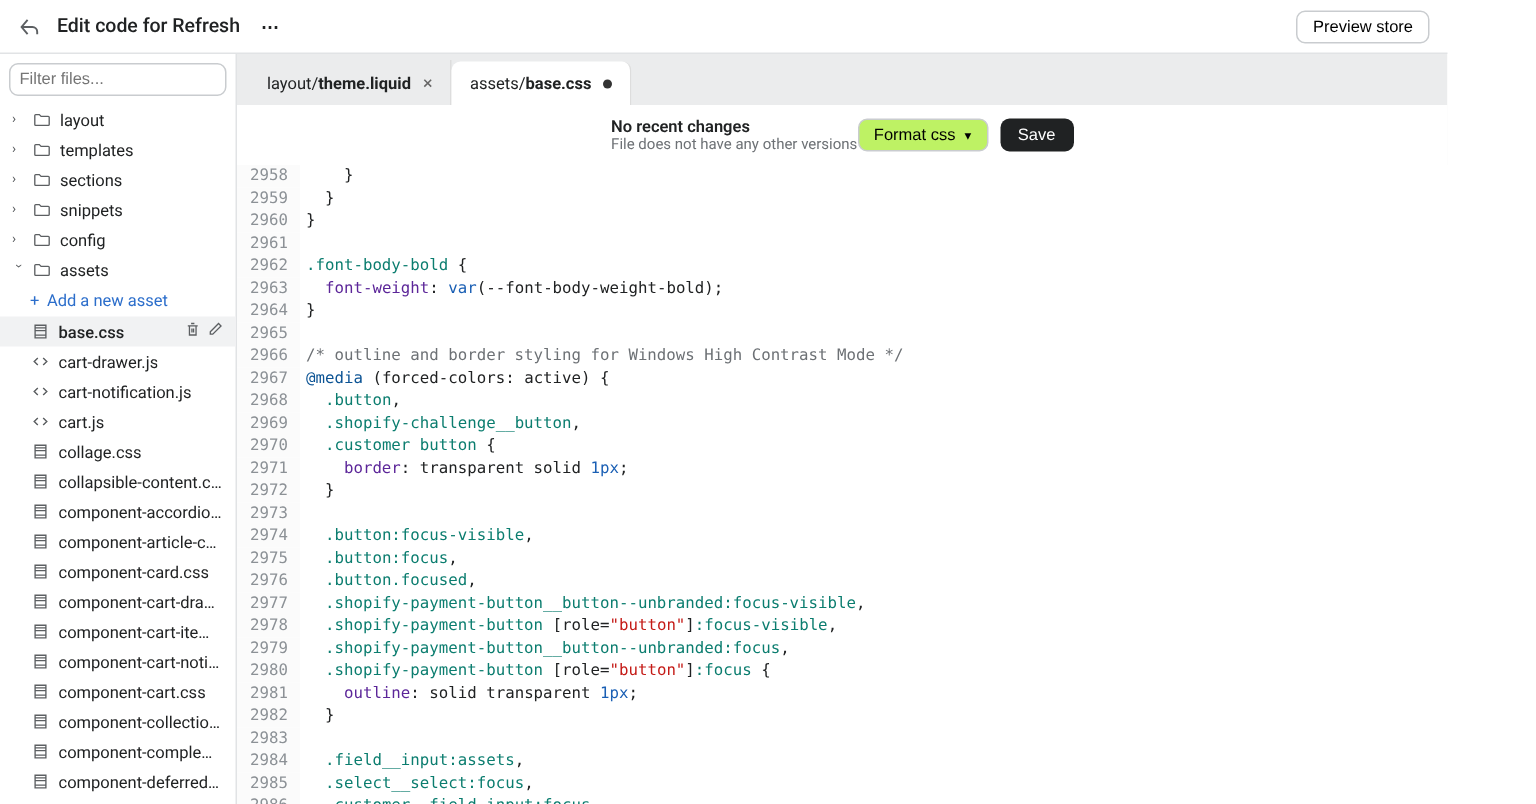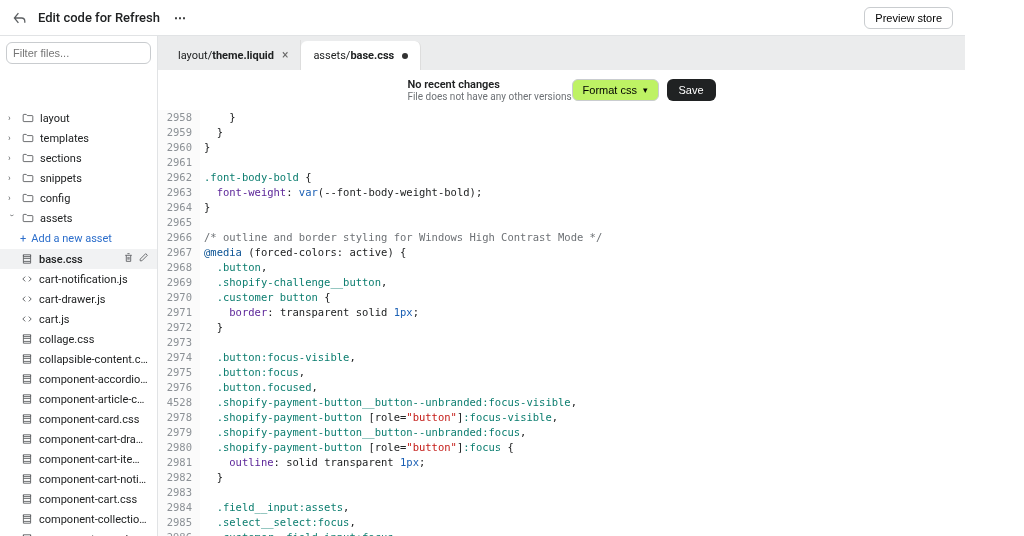--- a/index.html
+++ b/index.html
@@ -5,21 +5,21 @@
   * { box-sizing: border-box; margin: 0; padding: 0; }
   body { font-family: -apple-system, BlinkMacSystemFont, "Segoe UI", Roboto, sans-serif; font-size: 12px; color: #202223; overflow: hidden; }
   .app { display: flex; flex-direction: column; height: 536px; width: 965px; }
   .topbar { display: flex; align-items: center; justify-content: space-between; padding: 6px 12px; border-bottom: 1px solid #e1e3e5; height: 36px; }
   .topbar-left { display: flex; align-items: center; gap: 10px; }
   .back-icon { width: 16px; height: 16px; display: inline-flex; align-items: center; justify-content: center; cursor: pointer; }
   .topbar-title { font-size: 13px; font-weight: 500; }
   .more-icon { font-weight: bold; letter-spacing: 1px; cursor: pointer; padding: 0 4px; }
   .btn { border: 1px solid #c9cccf; background: #fff; border-radius: 6px; padding: 4px 10px; font-size: 11px; cursor: pointer; }
   .main { display: flex; flex: 1; overflow: hidden; }
-  .sidebar { width: 158px; border-right: 1px solid #e1e3e5; display: flex; flex-direction: column; overflow-y: auto; gap: 38px; }
+  .sidebar { width: 158px; border-right: 1px solid #e1e3e5; display: flex; flex-direction: column; overflow-y: auto; }
   .filter-box { padding: 6px; }
   .filter-input { width: 100%; border: 1px solid #c9cccf; border-radius: 6px; padding: 4px 6px; font-size: 11px; color: #6d7175; }
   .tree { flex: 1; overflow-y: auto; font-size: 11px; }
   .tree-item { display: flex; align-items: center; gap: 5px; padding: 3px 8px; cursor: pointer; white-space: nowrap; overflow: hidden; text-overflow: ellipsis; }
   .tree-item.nested { padding-left: 20px; }
   .tree-item.selected { background: #f1f2f3; font-weight: 500; }
   .chev { width: 8px; display: inline-block; font-size: 9px; color: #5c5f62; }
   .folder-icon, .file-icon, .code-icon { width: 14px; height: 14px; display: inline-flex; align-items: center; justify-content: center; flex-shrink: 0; }
   .folder-icon svg, .file-icon svg, .code-icon svg { width: 12px; height: 12px; }
   .add-asset { color: #2c6ecb; padding-left: 20px; font-size: 11px; cursor: pointer; display: flex; gap: 5px; align-items: center; padding-top: 4px; padding-bottom: 4px;}
@@ -145,29 +145,29 @@
                   <path d="M14 3l3 3L7 16H4v-3L14 3z"></path>
                 </svg></span>
             </span>
           </div>
           <div class="tree-item nested">
             <span class="code-icon">
               <svg viewBox="0 0 20 20" fill="none" stroke="#5c5f62" stroke-width="1.6">
                 <path d="M7 6l-4 4 4 4M13 6l4 4-4 4"></path>
               </svg>
             </span>
-            <span style="overflow:hidden;text-overflow:ellipsis">cart-notification.js</span>
+            <span style="overflow:hidden;text-overflow:ellipsis">cart-drawer.js</span>
           </div>
           <div class="tree-item nested">
             <span class="code-icon">
               <svg viewBox="0 0 20 20" fill="none" stroke="#5c5f62" stroke-width="1.6">
                 <path d="M7 6l-4 4 4 4M13 6l4 4-4 4"></path>
               </svg>
             </span>
-            <span style="overflow:hidden;text-overflow:ellipsis">cart-drawer.js</span>
+            <span style="overflow:hidden;text-overflow:ellipsis">cart-notification.js</span>
           </div>
           <div class="tree-item nested">
             <span class="code-icon">
               <svg viewBox="0 0 20 20" fill="none" stroke="#5c5f62" stroke-width="1.6">
                 <path d="M7 6l-4 4 4 4M13 6l4 4-4 4"></path>
               </svg>
             </span>
             <span style="overflow:hidden;text-overflow:ellipsis">cart.js</span>
           </div>
           <div class="tree-item nested">
@@ -373,21 +373,21 @@
           </div>
           <div class="code-row">
             <div class="gutter">2975</div>
             <div class="code">  <span class="tok-sel">.button:focus</span><span class="tok-punc">,</span></div>
           </div>
           <div class="code-row">
             <div class="gutter">2976</div>
             <div class="code">  <span class="tok-sel">.button.focused</span><span class="tok-punc">,</span></div>
           </div>
           <div class="code-row">
-            <div class="gutter">4528</div>
+            <div class="gutter">2977</div>
             <div class="code">  <span class="tok-sel">.shopify-payment-button__button--unbranded:focus-visible</span><span class="tok-punc">,</span></div>
           </div>
           <div class="code-row">
             <div class="gutter">2978</div>
             <div class="code">  <span class="tok-sel">.shopify-payment-button</span> <span class="tok-punc">[</span>role=<span class="tok-str">"button"</span><span class="tok-punc">]</span><span class="tok-sel">:focus-visible</span><span class="tok-punc">,</span></div>
           </div>
           <div class="code-row">
             <div class="gutter">2979</div>
             <div class="code">  <span class="tok-sel">.shopify-payment-button__button--unbranded:focus</span><span class="tok-punc">,</span></div>
           </div>

